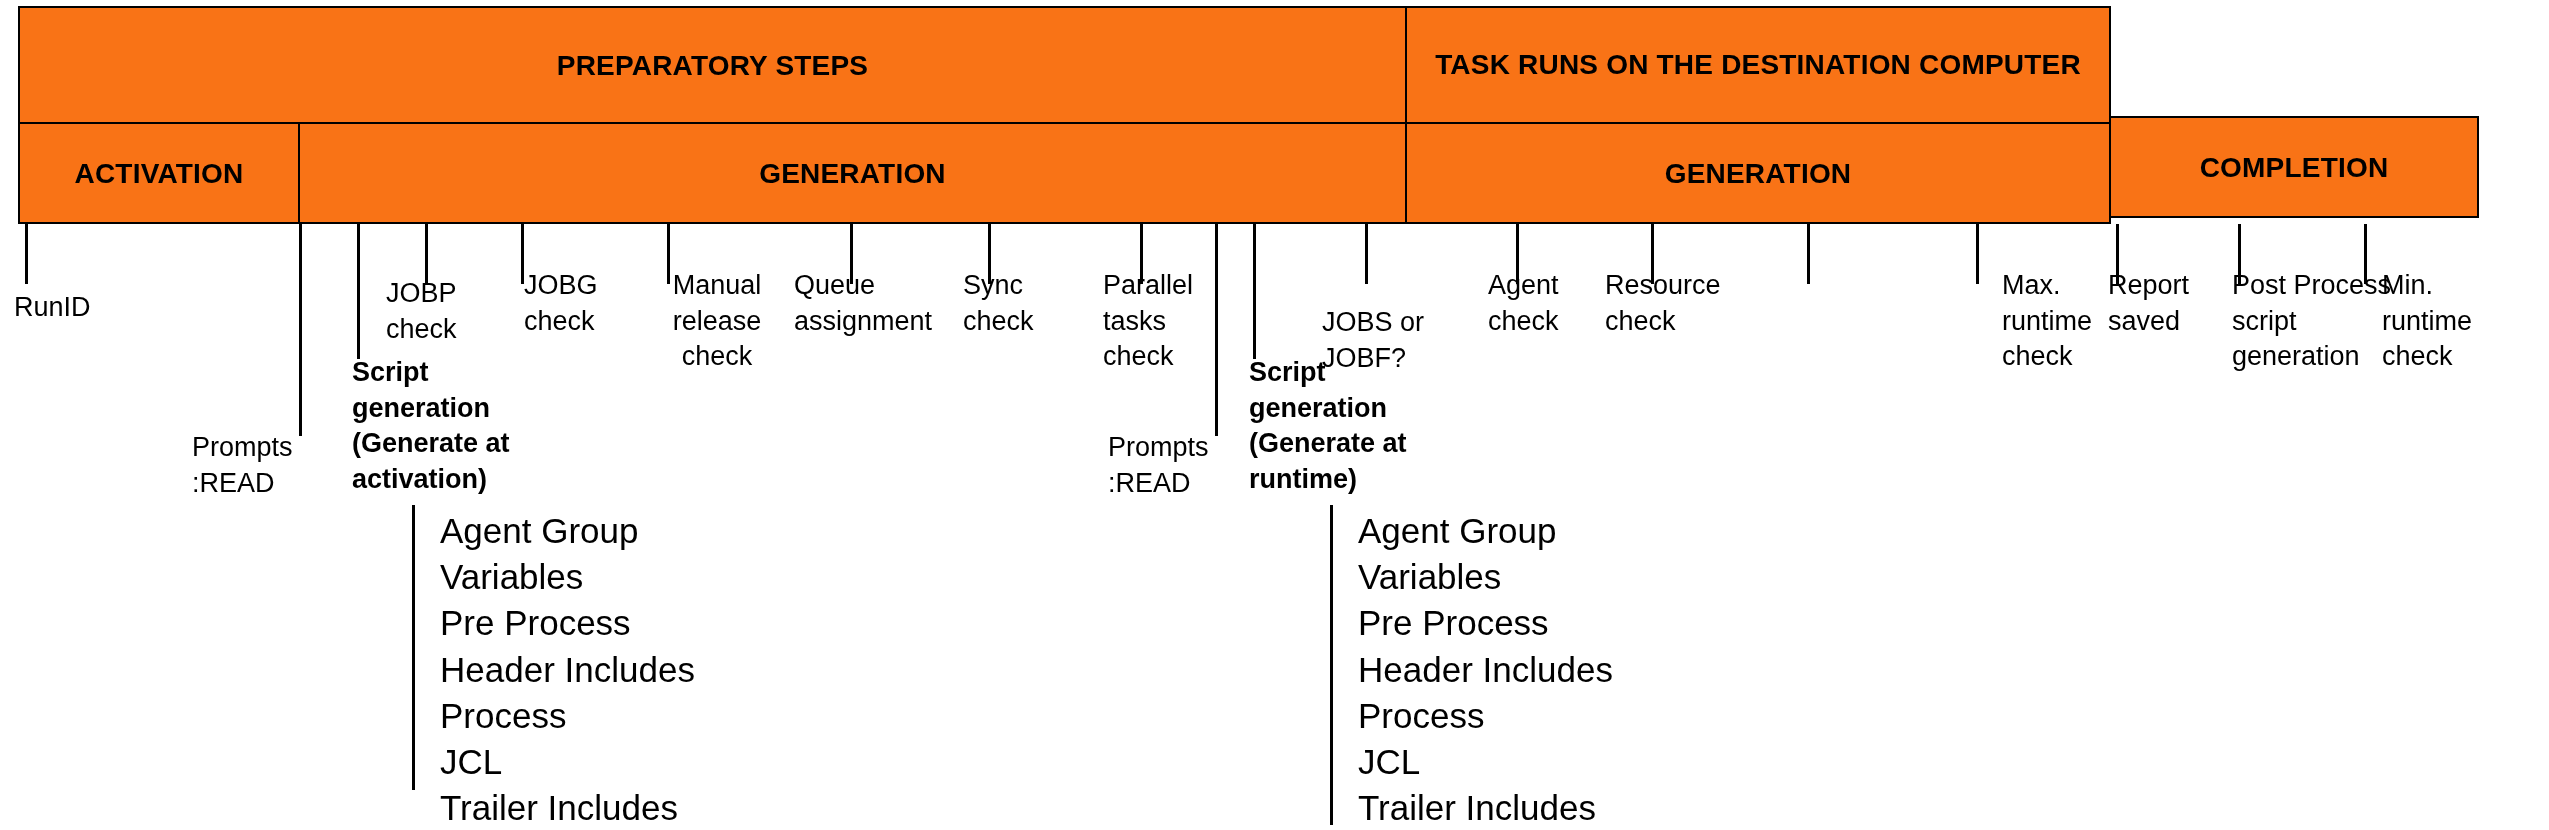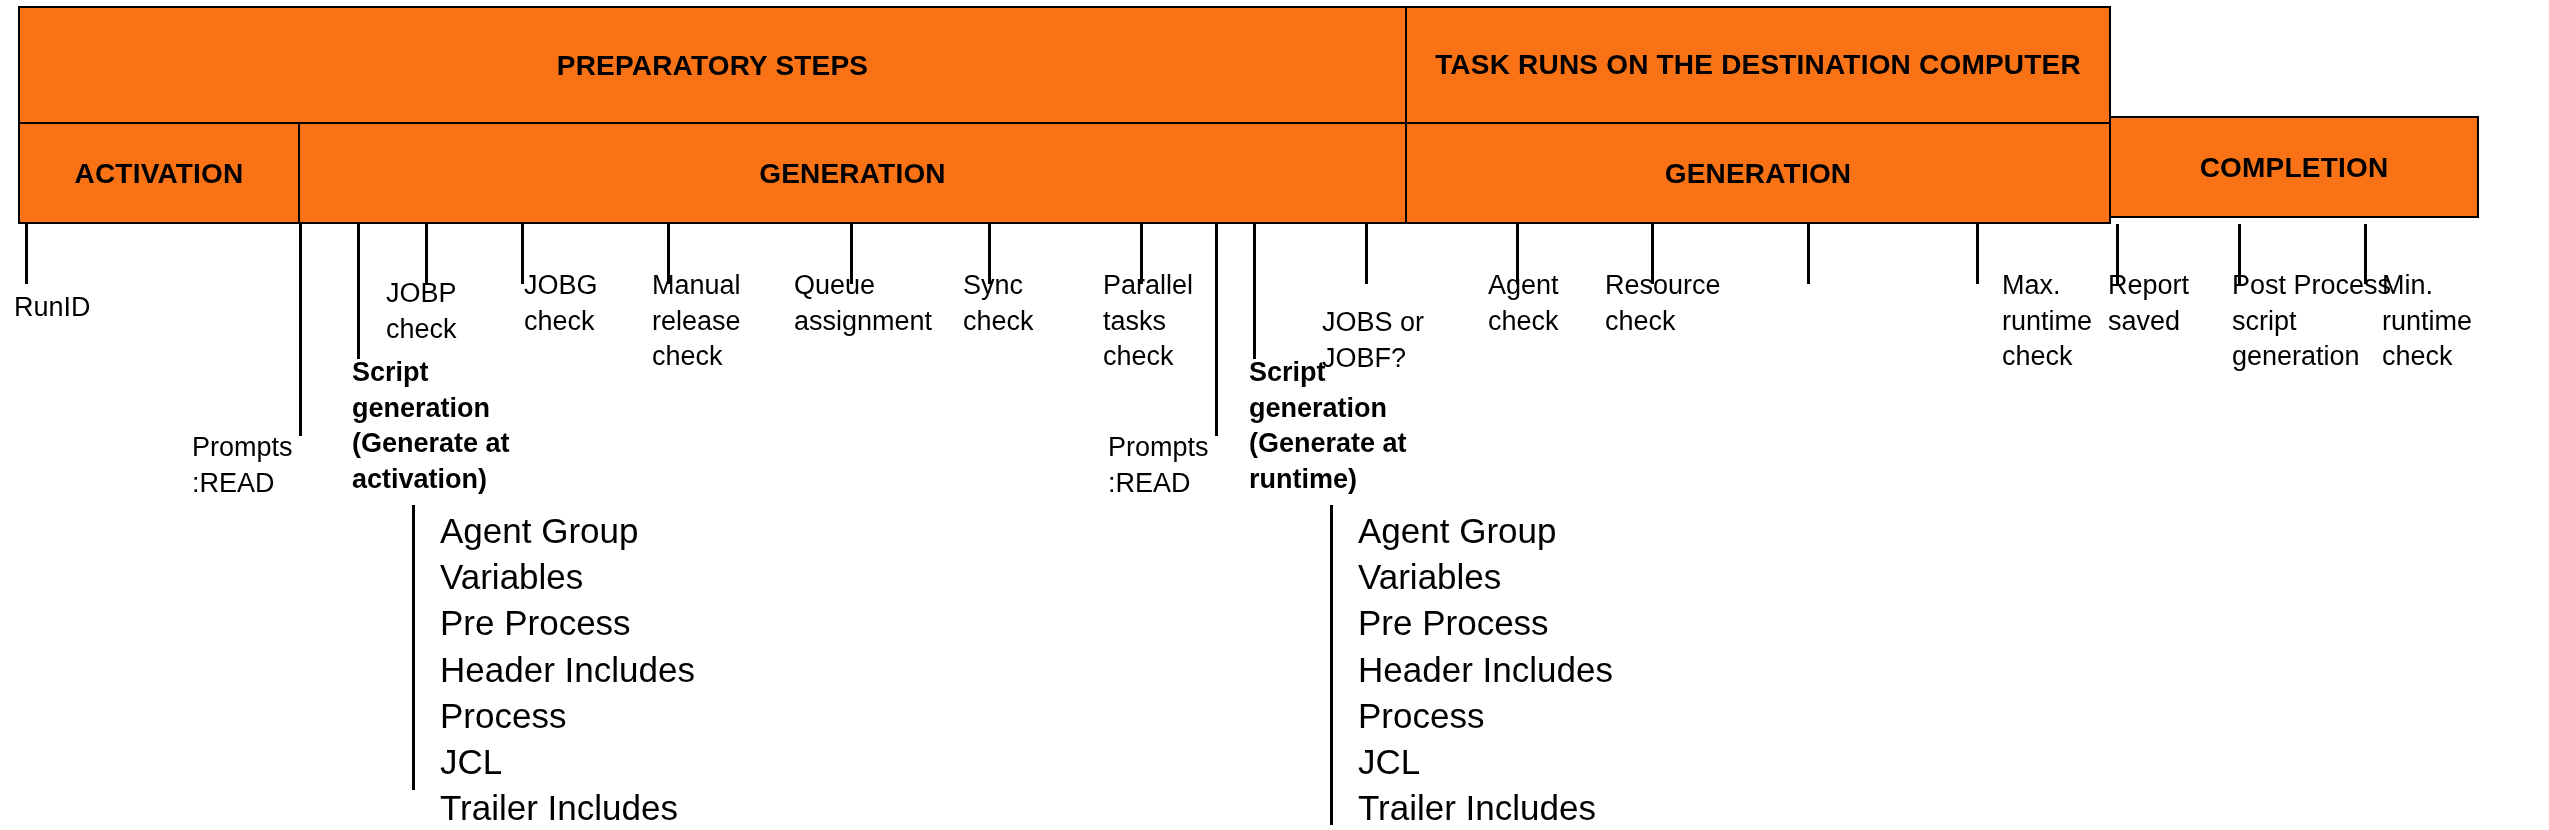--- a/index.html
+++ b/index.html
@@ -122,21 +122,21 @@
 generation
 (Generate at
 activation)</div>
 
   <div class="step" style="left:386px; top:276px; width:110px;">JOBP
 check</div>
 
   <div class="step" style="left:524px; top:268px; width:110px;">JOBG
 check</div>
 
-  <div class="step" style="left:652px; top:268px; width:130px;">Manual
+  <div class="step" style="left:652px; top:268px; width:130px;text-align:center;">Manual
 release
 check</div>
 
   <div class="step" style="left:794px; top:268px; width:180px;">Queue
 assignment</div>
 
   <div class="step" style="left:963px; top:268px; width:110px;">Sync
 check</div>
 
   <div class="step" style="left:1103px; top:268px; width:125px;">Parallel

